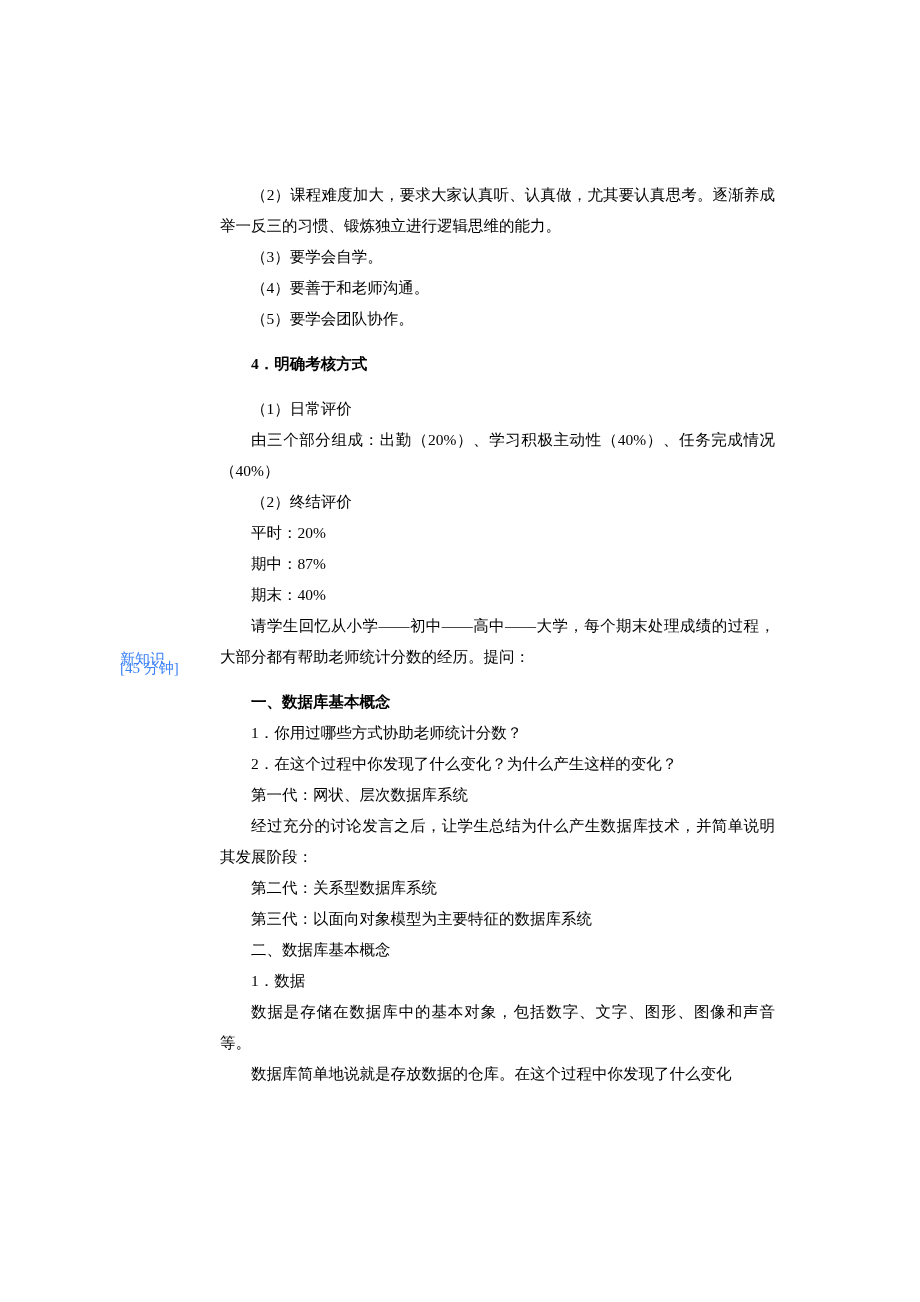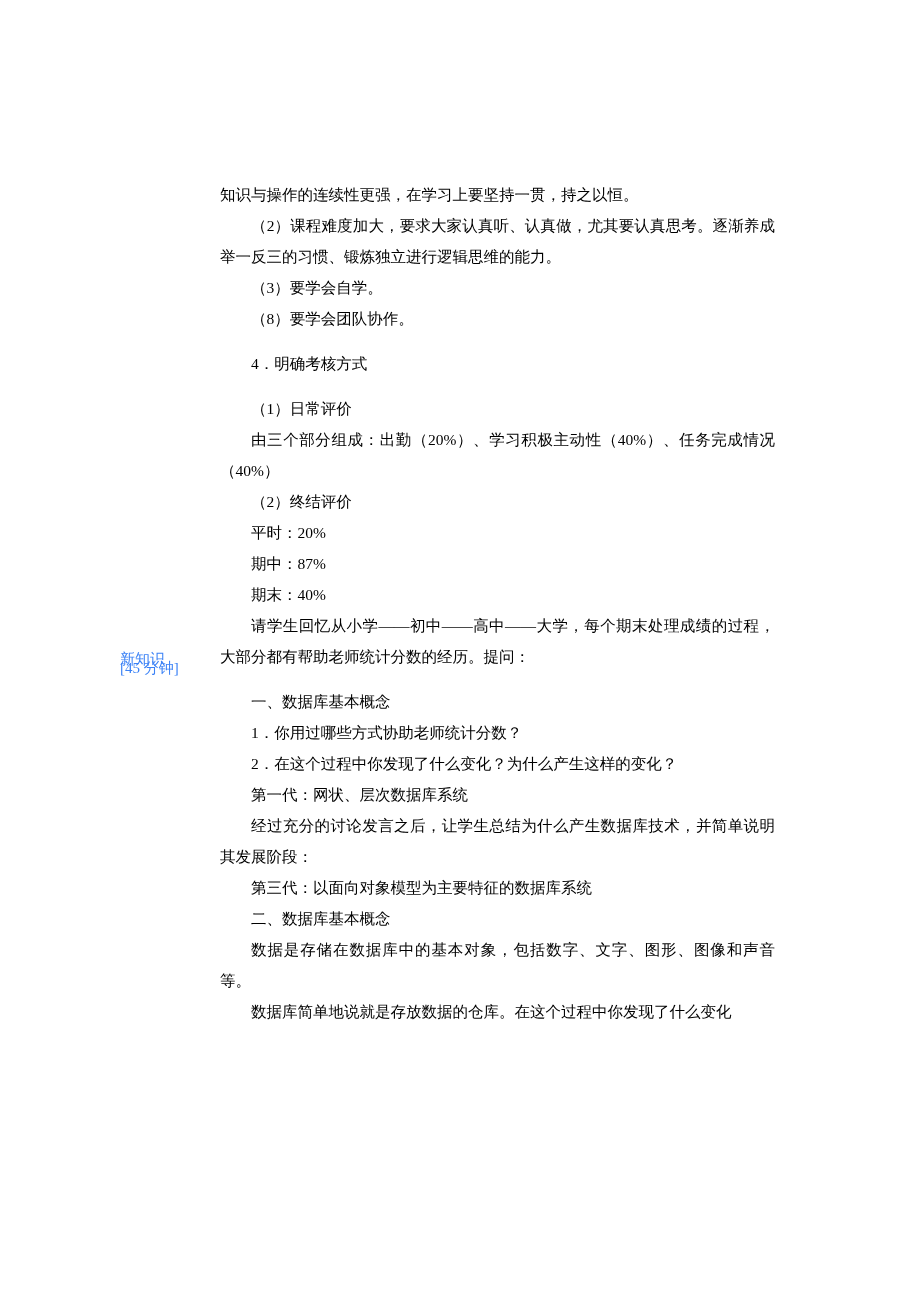--- a/index.html
+++ b/index.html
@@ -30,48 +30,50 @@
     .content {
       position: absolute;
       left: 220px;
       width: 555px;
       font-size: 15.5px;
       color: #000;
       line-height: 2.0;
     }
     .p { text-align: justify; }
     .indent { text-indent: 2em; }
-    .section-gap { margin-top: 14px; }
+    .section-gap { margin-top: 14px; font-weight: bold; }
     .section-gap-after { margin-bottom: 14px; }
   </style>
 </head>
 <body>
 
 <div class="page">
 
   <div class="sidebar sidebar-1">新知识</div>
   <div class="sidebar sidebar-2">[45 分钟]</div>
 
   <div class="content">
-    <div class="p">知识与操作的连续性更强，在学习上要坚持一贯，持之以恒。</div>
     <div class="p indent">（2）课程难度加大，要求大家认真听、认真做，尤其要认真思考。逐渐养成举一反三的习惯、锻炼独立进行逻辑思维的能力。</div>
     <div class="p indent">（3）要学会自学。</div>
-    <div class="p indent">（8）要学会团队协作。</div>
+    <div class="p indent">（4）要善于和老师沟通。</div>
+    <div class="p indent">（5）要学会团队协作。</div>
     <div class="p indent section-gap section-gap-after">4．明确考核方式</div>
     <div class="p indent">（1）日常评价</div>
     <div class="p indent">由三个部分组成：出勤（20%）、学习积极主动性（40%）、任务完成情况（40%）</div>
     <div class="p indent">（2）终结评价</div>
     <div class="p indent">平时：20%</div>
     <div class="p indent">期中：87%</div>
     <div class="p indent">期末：40%</div>
     <div class="p indent">请学生回忆从小学——初中——高中——大学，每个期末处理成绩的过程，大部分都有帮助老师统计分数的经历。提问：</div>
     <div class="p indent section-gap">一、数据库基本概念</div>
     <div class="p indent">1．你用过哪些方式协助老师统计分数？</div>
     <div class="p indent">2．在这个过程中你发现了什么变化？为什么产生这样的变化？</div>
     <div class="p indent">第一代：网状、层次数据库系统</div>
     <div class="p indent">经过充分的讨论发言之后，让学生总结为什么产生数据库技术，并简单说明其发展阶段：</div>
+    <div class="p indent">第二代：关系型数据库系统</div>
     <div class="p indent">第三代：以面向对象模型为主要特征的数据库系统</div>
     <div class="p indent">二、数据库基本概念</div>
+    <div class="p indent">1．数据</div>
     <div class="p indent">数据是存储在数据库中的基本对象，包括数字、文字、图形、图像和声音等。</div>
     <div class="p indent">数据库简单地说就是存放数据的仓库。在这个过程中你发现了什么变化</div>
   </div>
 
 </div>
 
 </body></html>

